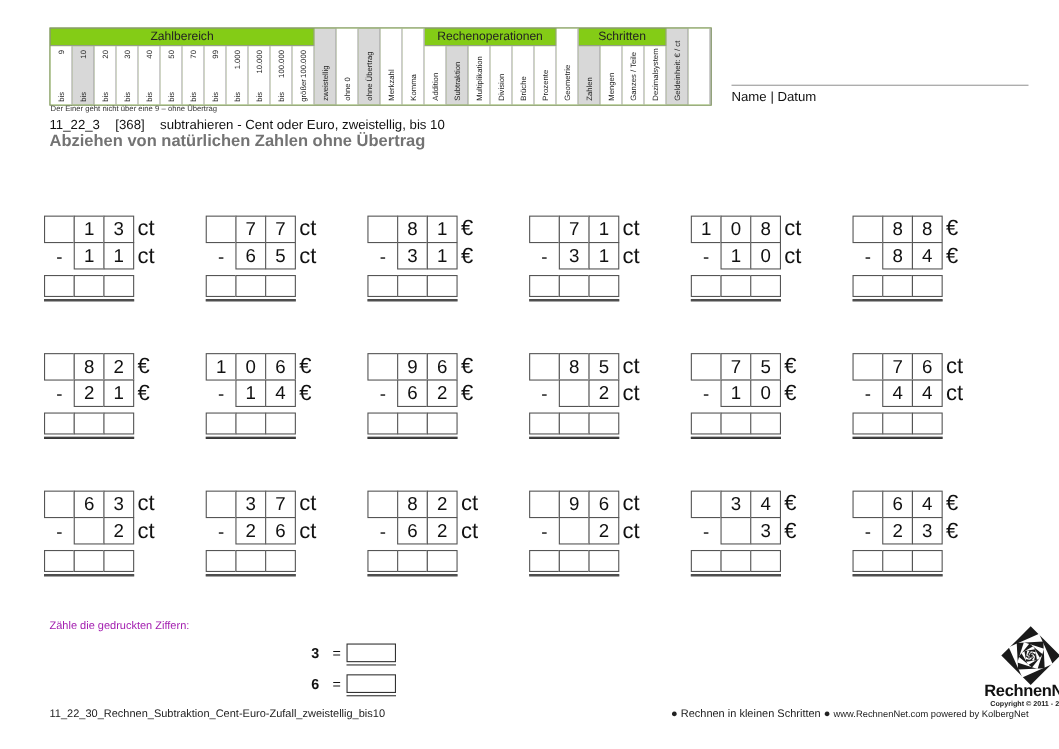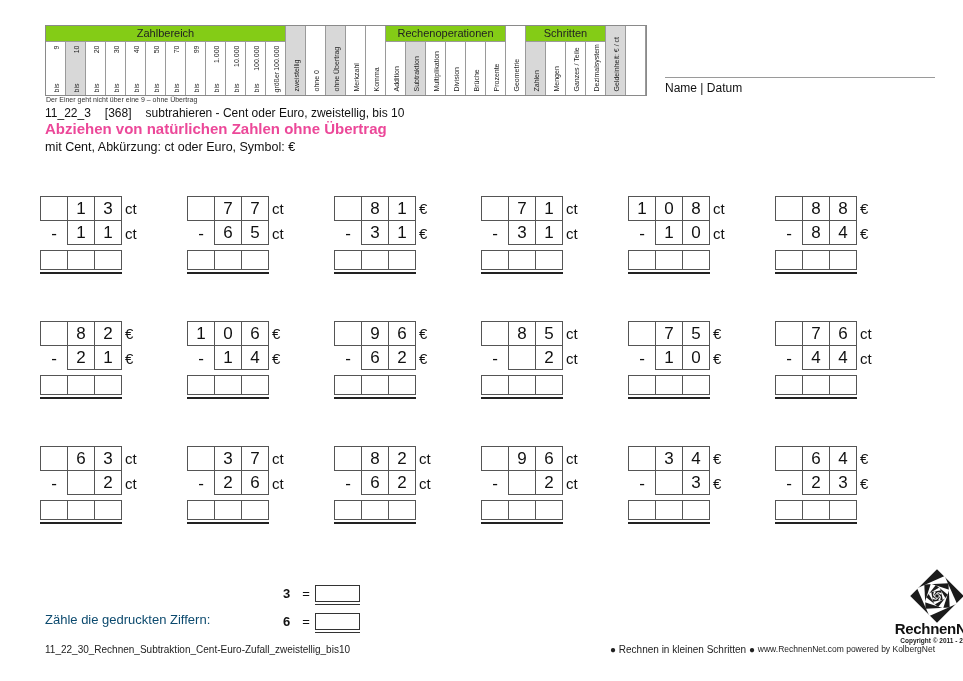--- a/index.html
+++ b/index.html
@@ -24,39 +24,39 @@
 
   .note { position:absolute; left:46px; top:96px; font-size:7px; color:#333; }
 
   
   .name-line { position:absolute; left:665px; top:77px; width:270px; border-top:1.5px solid #9a9a9a; }
   .name-label { position:absolute; left:665px; top:81px; width:270px; text-align:left; font-size:12px; color:#111; }
 
   
   .meta { position:absolute; left:45px; top:106px; font-size:12px; color:#111; }
   .meta span { margin-right:14px;text-align:center; }
-  .title { position:absolute; left:45px; top:120px; font-size:15px; font-weight:bold; color:#ec4899; }
+  .title { position:absolute; left:45px; top:120px; font-size:15px; font-weight:bold; color:#737373; }
   .subtitle { position:absolute; left:45px; top:140px; font-size:12.5px; color:#111; }
 
   
   .prob { position:absolute; }
   .prow { display:flex; }
   .cell { width:28px; height:25px; border:1px solid #555; margin-left:-1px;
           display:flex; align-items:center; justify-content:center; font-size:17px; color:#111; background:#fff; }
   .prow .cell:first-child { margin-left:0; }
   .prow.mid .cell, .prow.ans .cell { margin-top:-1px; }
   .minus { width:28px; height:25px; display:flex; align-items:center; justify-content:center; font-size:17px; }
   .prow.mid .cell.t { margin-left:-1px; }
   .prow.ans { margin-top:4px; }
   .prow.ans .cell { height:20px; margin-top:0; }
-  .unit { margin-left:3px; font-size:15px; display:flex; align-items:center; height:25px; color:#111; }
+  .unit { margin-left:3px; font-size:20px; display:flex; align-items:center; height:25px; color:#111; }
   .dline { width:82px; height:2px; margin-top:1.5px; border-top:1px solid #222; border-bottom:1px solid #222; }
 
   
-  .count-label { position:absolute; left:45px; top:612px; font-size:13px; color:#0c4a6e; }
+  .count-label { position:absolute; left:45px; top:564px; font-size:10px; color:#a21caf; }
   .count-items { position:absolute; left:283px; top:584px; }
   .count-row { display:flex; align-items:center; height:18px; margin-bottom:10px; }
   .cdigit { width:14px; font-size:13px; font-weight:bold; text-align:left; }
   .ceq { width:18px; font-size:13px; text-align:center; }
   .cbox { position:relative; width:45px; height:17px; border:1px solid #333; background:#fff; }
   .cbox::after { content:""; position:absolute; left:-1px; right:-1px; bottom:-4px; border-top:1.5px solid #333; }
 
   
   .footer-left   { position:absolute; left:45px;  top:644px; font-size:10px; color:#222; }
   .footer-center { position:absolute; left:610px; top:644px; font-size:10px; color:#222; }
@@ -234,21 +234,20 @@
     </div>
   <div class="note">Der Einer geht nicht über eine 9 – ohne Übertrag</div>
 
   <div class="name-line"></div>
   <div class="name-label">Name | Datum</div>
 
   <div class="meta">
     <span>11_22_3</span><span>[368]</span><span>subtrahieren - Cent oder Euro, zweistellig, bis 10</span>
   </div>
   <div class="title">Abziehen von natürlichen Zahlen ohne Übertrag</div>
-  <div class="subtitle">mit Cent, Abkürzung: ct oder Euro, Symbol: €</div>
 
   <div id="problems">
       <div class="prob" style="left: 40px; top: 196px;">
         <div class="prow top">
           <div class="cell"></div>
           <div class="cell">1</div>
           <div class="cell">3</div>
           <div class="unit">ct</div>
         </div>
         <div class="prow mid">

